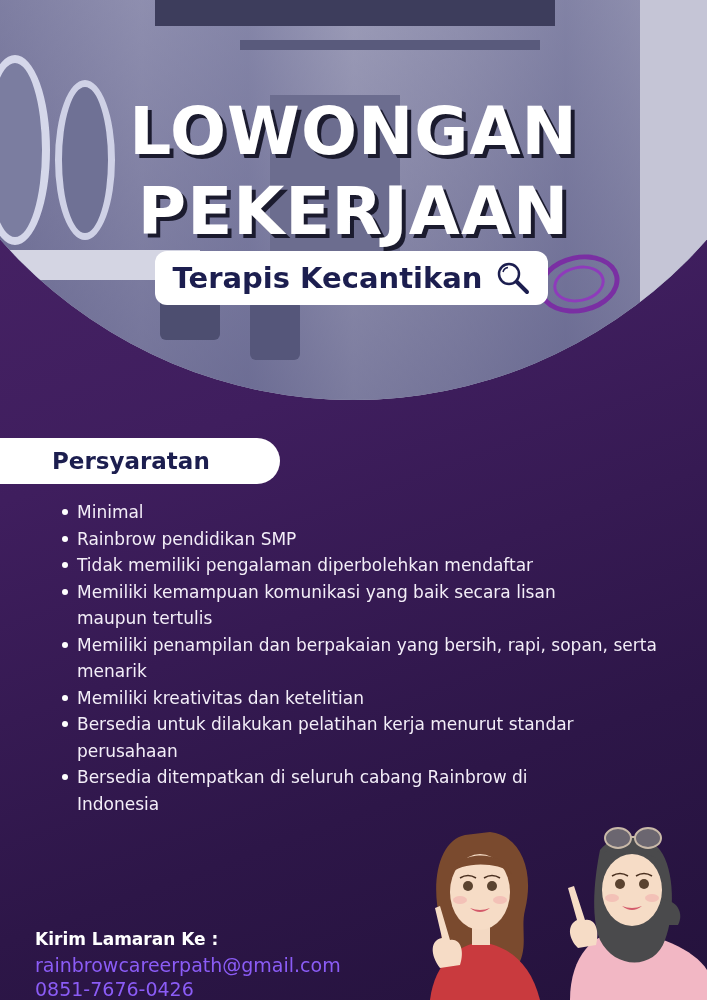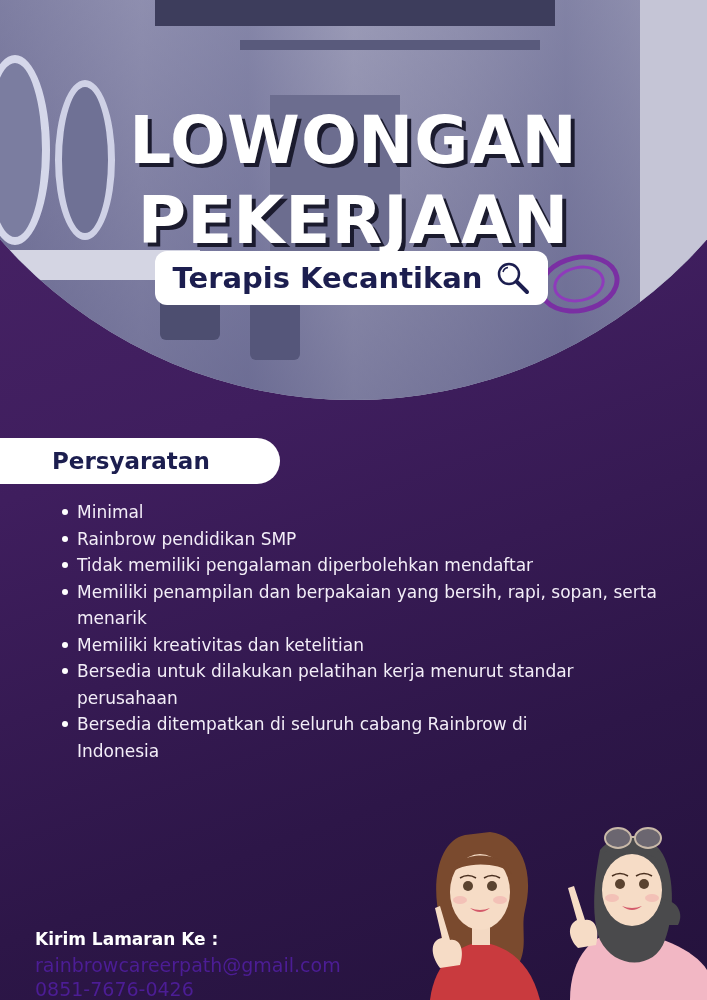--- a/index.html
+++ b/index.html
@@ -76,21 +76,20 @@
     
     .title {
       position: absolute; left: 0; top: 92px; width: 707px;
       text-align: center;
       font-family: "DejaVu Sans", sans-serif;
       font-weight: bold;
       font-size: 66px; line-height: 80px;
       letter-spacing: 1px;
       color: #ffffff;
       text-shadow: 4px 4px 0 #1b1b2e;
-      margin-top: 9px;
     }
     .job-pill {
       position: absolute; left: 155px; top: 251px;
       width: 393px; height: 54px;
       background: #ffffff;
       border-radius: 12px;
       display: flex; align-items: center; justify-content: center;
       gap: 14px;
     }
     .job-pill .job-label {
@@ -135,21 +134,21 @@
     }
 
     
     .contact {
       position: absolute; left: 35px; top: 925px;
     }
     .contact .contact-heading {
       font-weight: bold; font-size: 17px; line-height: 28px; color: #ffffff;
     }
     .contact .contact-line {
-      font-size: 19px; line-height: 24px; color: #4c1d95;
+      font-size: 19px; line-height: 24px; color: #8b5cf6;
     }
 
     
     .illustration {
       position: absolute; left: 420px; top: 820px;
       width: 287px; height: 180px;
     }
   </style>
 </head>
 <body>
@@ -184,20 +183,21 @@
 </div>
 
 <div class="req-pill">
   <span>Persyaratan</span>
 </div>
 
 <ul class="req-list">
   <li>Minimal</li>
   <li>Rainbrow pendidikan SMP</li>
   <li>Tidak memiliki pengalaman diperbolehkan mendaftar</li>
+  <li style="width:560px">Memiliki kemampuan komunikasi yang baik secara lisan maupun tertulis</li>
   <li style="width:620px">Memiliki penampilan dan berpakaian yang bersih, rapi, sopan, serta menarik</li>
   <li>Memiliki kreativitas dan ketelitian</li>
   <li style="width:580px">Bersedia untuk dilakukan pelatihan kerja menurut standar perusahaan</li>
   <li style="width:540px">Bersedia ditempatkan di seluruh cabang Rainbrow di Indonesia</li>
 </ul>
 
 <div class="contact">
   <div class="contact-heading">Kirim Lamaran Ke :</div>
   <div class="contact-line">rainbrowcareerpath@gmail.com</div>
   <div class="contact-line">0851-7676-0426</div>

